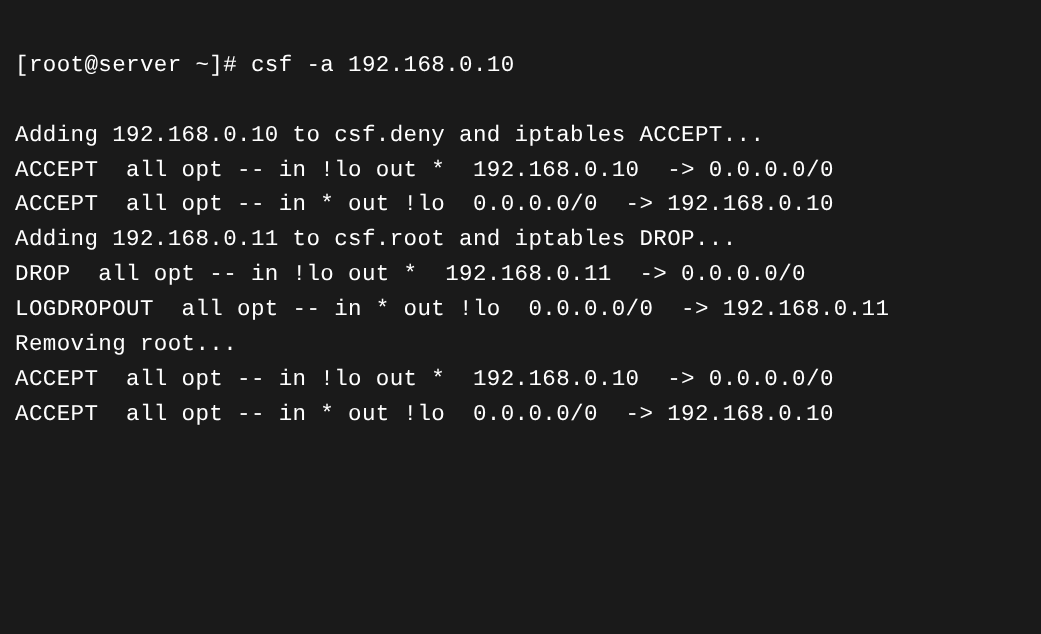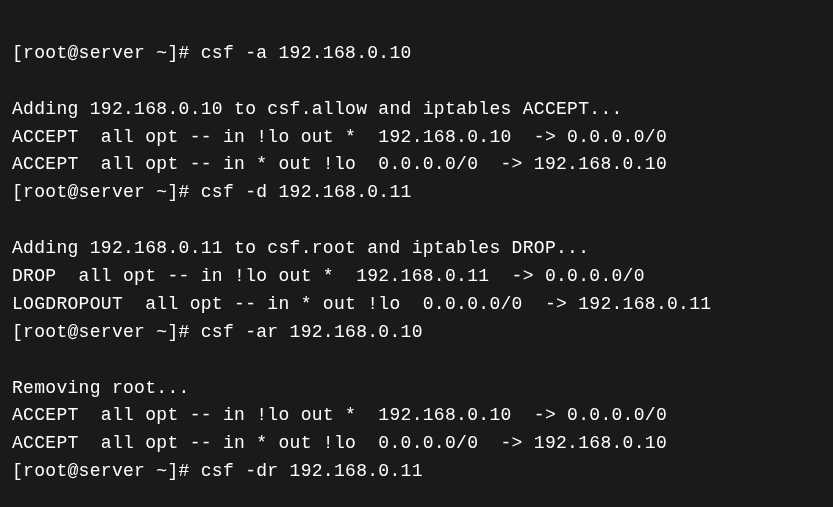--- a/index.html
+++ b/index.html
@@ -17,29 +17,26 @@
     }
     .terminal { white-space: pre; }
     .line { display: block; }
     [data-bind] { display: inline; }
   </style>
 </head>
 <body>
 
 <div class="terminal">
 <span class="line"><span data-bind="prompt">[root@server ~]# </span><span data-bind="cmd1">csf -a 192.168.0.10</span></span>
-<span class="line" data-bind="out1a">Adding 192.168.0.10 to csf.allow and iptables ACCEPT...</span>
+<span class="line" data-bind="out1a">Adding 192.168.0.10 to csf.deny and iptables ACCEPT...</span>
 <span class="line" data-bind="out1b">ACCEPT  all opt -- in !lo out *  192.168.0.10  -&gt; 0.0.0.0/0</span>
 <span class="line" data-bind="out1c">ACCEPT  all opt -- in * out !lo  0.0.0.0/0  -&gt; 192.168.0.10</span>
-<span class="line"><span data-bind="prompt">[root@server ~]# </span><span data-bind="cmd2">csf -d 192.168.0.11</span></span>
 <span class="line" data-bind="out2a">Adding 192.168.0.11 to csf.root and iptables DROP...</span>
 <span class="line" data-bind="out2b">DROP  all opt -- in !lo out *  192.168.0.11  -&gt; 0.0.0.0/0</span>
 <span class="line" data-bind="out2c">LOGDROPOUT  all opt -- in * out !lo  0.0.0.0/0  -&gt; 192.168.0.11</span>
-<span class="line"><span data-bind="prompt">[root@server ~]# </span><span data-bind="cmd3">csf -ar 192.168.0.10</span></span>
 <span class="line" data-bind="out3a">Removing root...</span>
 <span class="line" data-bind="out3b">ACCEPT  all opt -- in !lo out *  192.168.0.10  -&gt; 0.0.0.0/0</span>
 <span class="line" data-bind="out3c">ACCEPT  all opt -- in * out !lo  0.0.0.0/0  -&gt; 192.168.0.10</span>
-<span class="line"><span data-bind="prompt">[root@server ~]# </span><span data-bind="cmd4">csf -dr 192.168.0.11</span></span>
 
 
 
 
 </div>
 
 </body></html>

